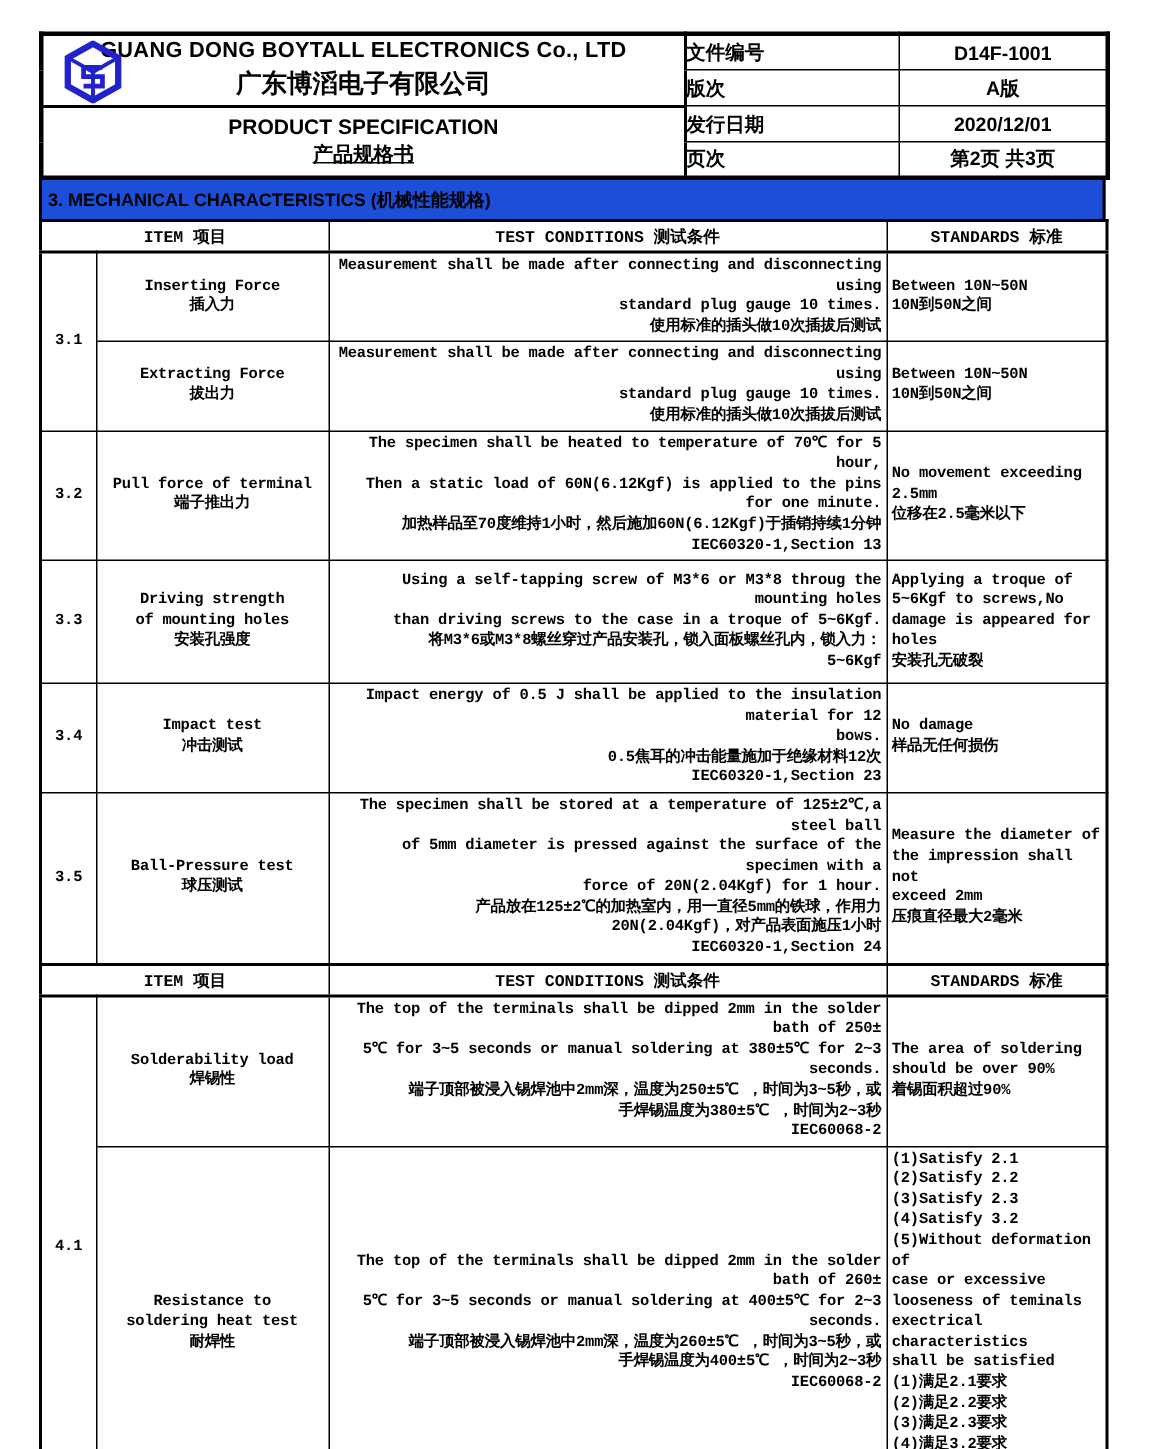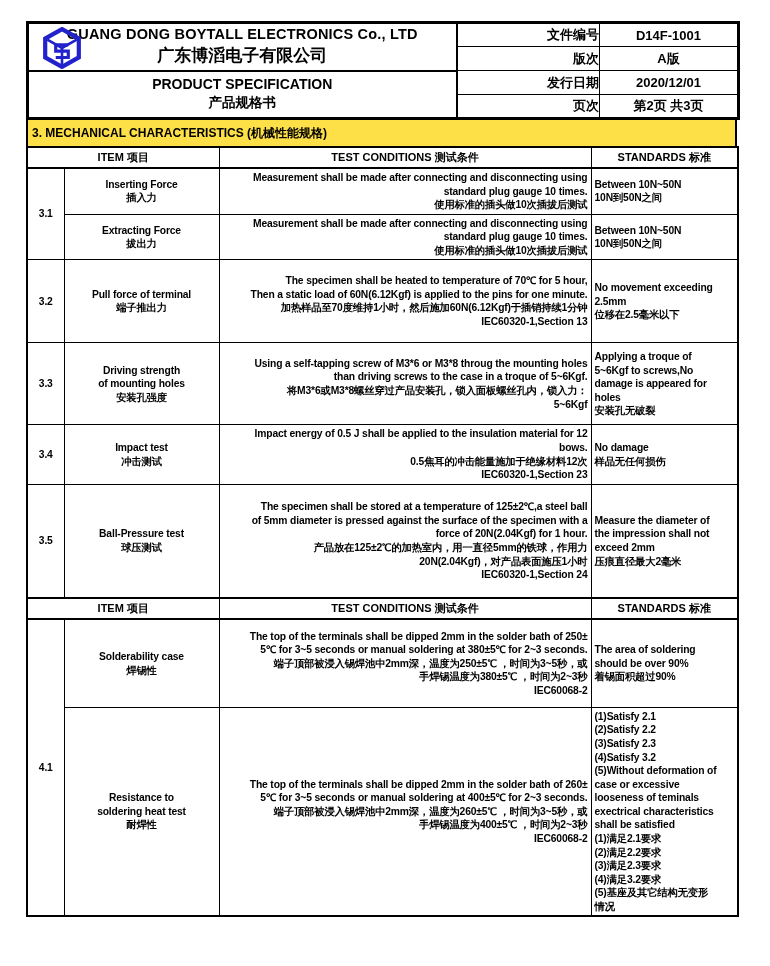--- a/index.html
+++ b/index.html
@@ -15,33 +15,33 @@
 
   
   table.hdr { border:3px solid #000; }
   table.hdr td { height:24px; }
   .company-cell { position:relative; text-align:center; border-bottom:2px solid #000; }
   .title-cell   { text-align:center; }
   .logo-wrap { position:absolute; left:12px; top:3px; width:42px; height:42px; }
   .company-en { font-size:14.5px; font-weight:bold; letter-spacing:0.2px; }
   .company-cn { font-size:17px;  font-weight:bold; margin-top:2px; }
   .doc-title-en { font-size:14px; font-weight:bold; }
-  .doc-title-cn { font-size:13.5px; font-weight:bold; margin-top:2px; }
-  .fld-label { text-align:right; font-size:13px; font-weight:bold; border-left:2px solid #000; }
+  .doc-title-cn { font-size:13.5px; font-weight:bold; margin-top:2px;text-decoration:underline; }
+  .fld-label { text-align:left; font-size:13px; font-weight:bold; border-left:2px solid #000; }
   .fld-value { text-align:center; font-size:13px; font-weight:bold;margin-top:20px; }
 
   
   .section-bar {
     border:2px solid #000; margin-top:-2px;
     font-size:12px; font-weight:bold; padding:5px 4px 4px 4px;
-    background:#fde047; position:relative; z-index:2;
+    background:#1d4ed8; position:relative; z-index:2;
   }
 
   
-  table.spec { border:2px solid #000; margin-top:-2px; }
+  table.spec { border:2px solid #000; margin-top:-2px;font-family:Liberation Mono, monospace; }
   table.spec th {
     height:21px; font-size:11px; font-weight:bold; text-align:center;
     border-bottom:2px solid #000; padding:2px;
   }
   table.spec td {
     font-size:10.3px; font-weight:bold; letter-spacing:-0.15px;
     padding:2px 3px; line-height:1.32;
   }
   td.num  { text-align:center; }
   td.item { text-align:center; white-space:pre-line; }
@@ -202,21 +202,21 @@
         <col style="width:147px">
       </colgroup>
     <tbody>
         <tr>
       <th colspan="2">ITEM 项目</th>
       <th>TEST CONDITIONS 测试条件</th>
       <th>STANDARDS 标准</th>
     </tr>
     <tr class="rh88">
       <td class="num" rowspan="2">4.1</td>
-      <td class="item">Solderability case
+      <td class="item">Solderability load
 焊锡性</td>
       <td class="cond">The top of the terminals shall be dipped 2mm in the solder bath of 250±
 5℃ for 3~5 seconds or manual soldering at 380±5℃ for 2~3 seconds.
 端子顶部被浸入锡焊池中2mm深，温度为250±5℃ ，时间为3~5秒，或
 手焊锡温度为380±5℃ ，时间为2~3秒
 IEC60068-2</td>
       <td class="std">The area of soldering
 should be over 90%
 着锡面积超过90%</td>
     </tr>

